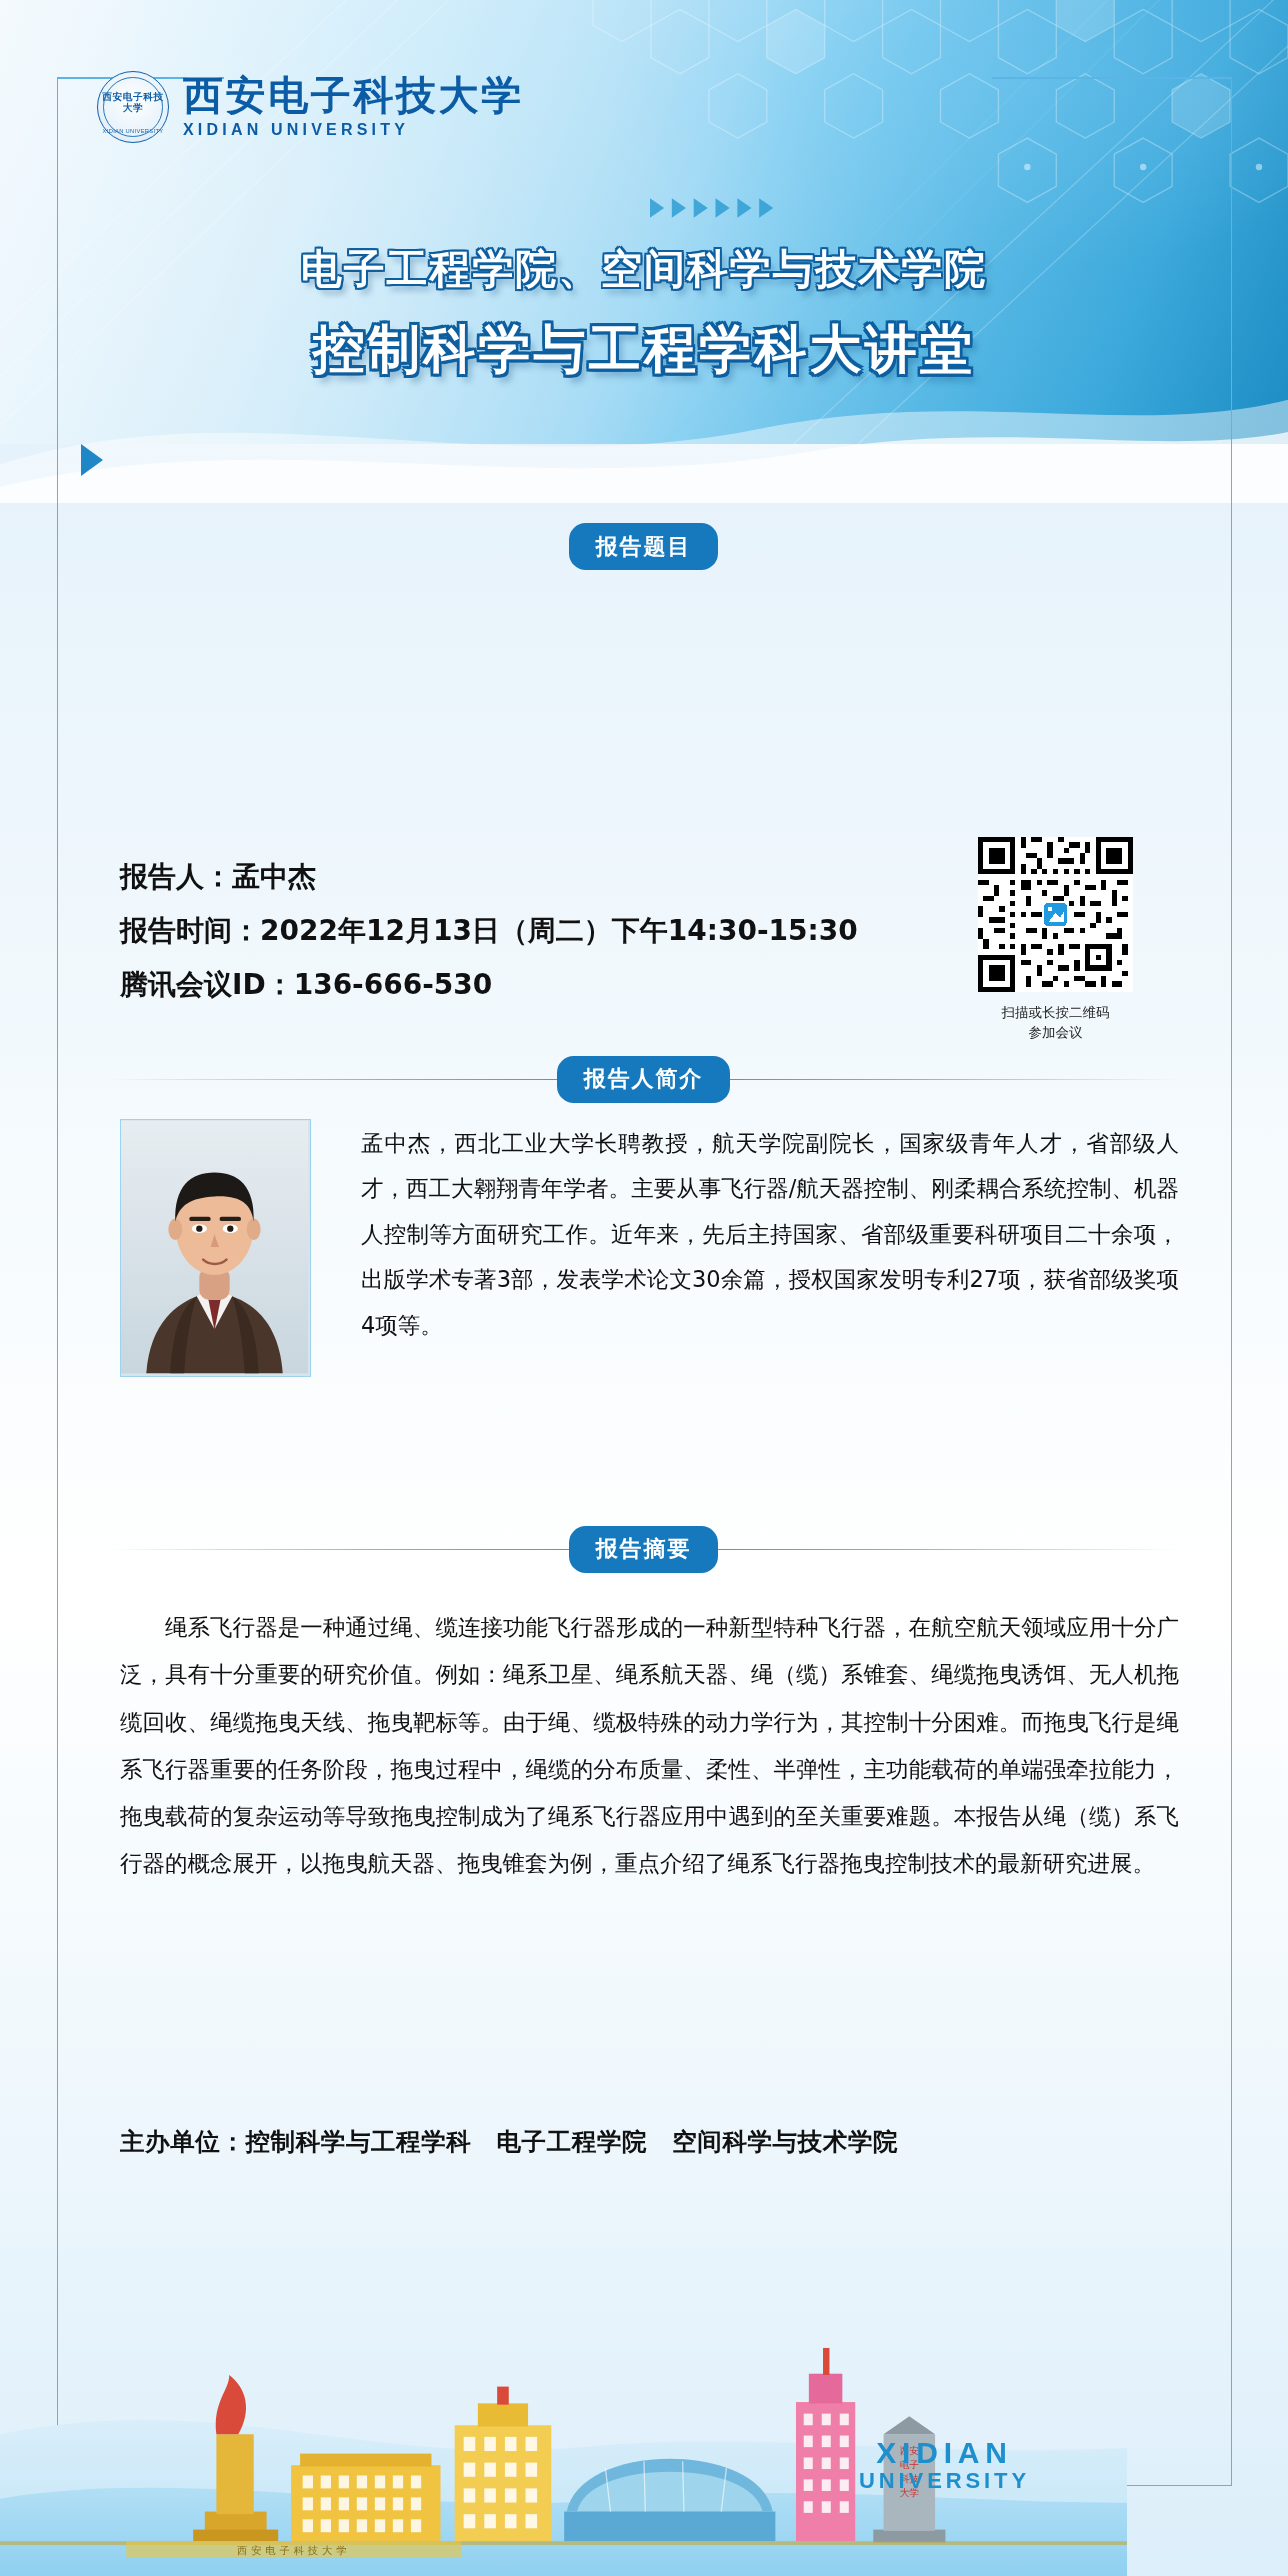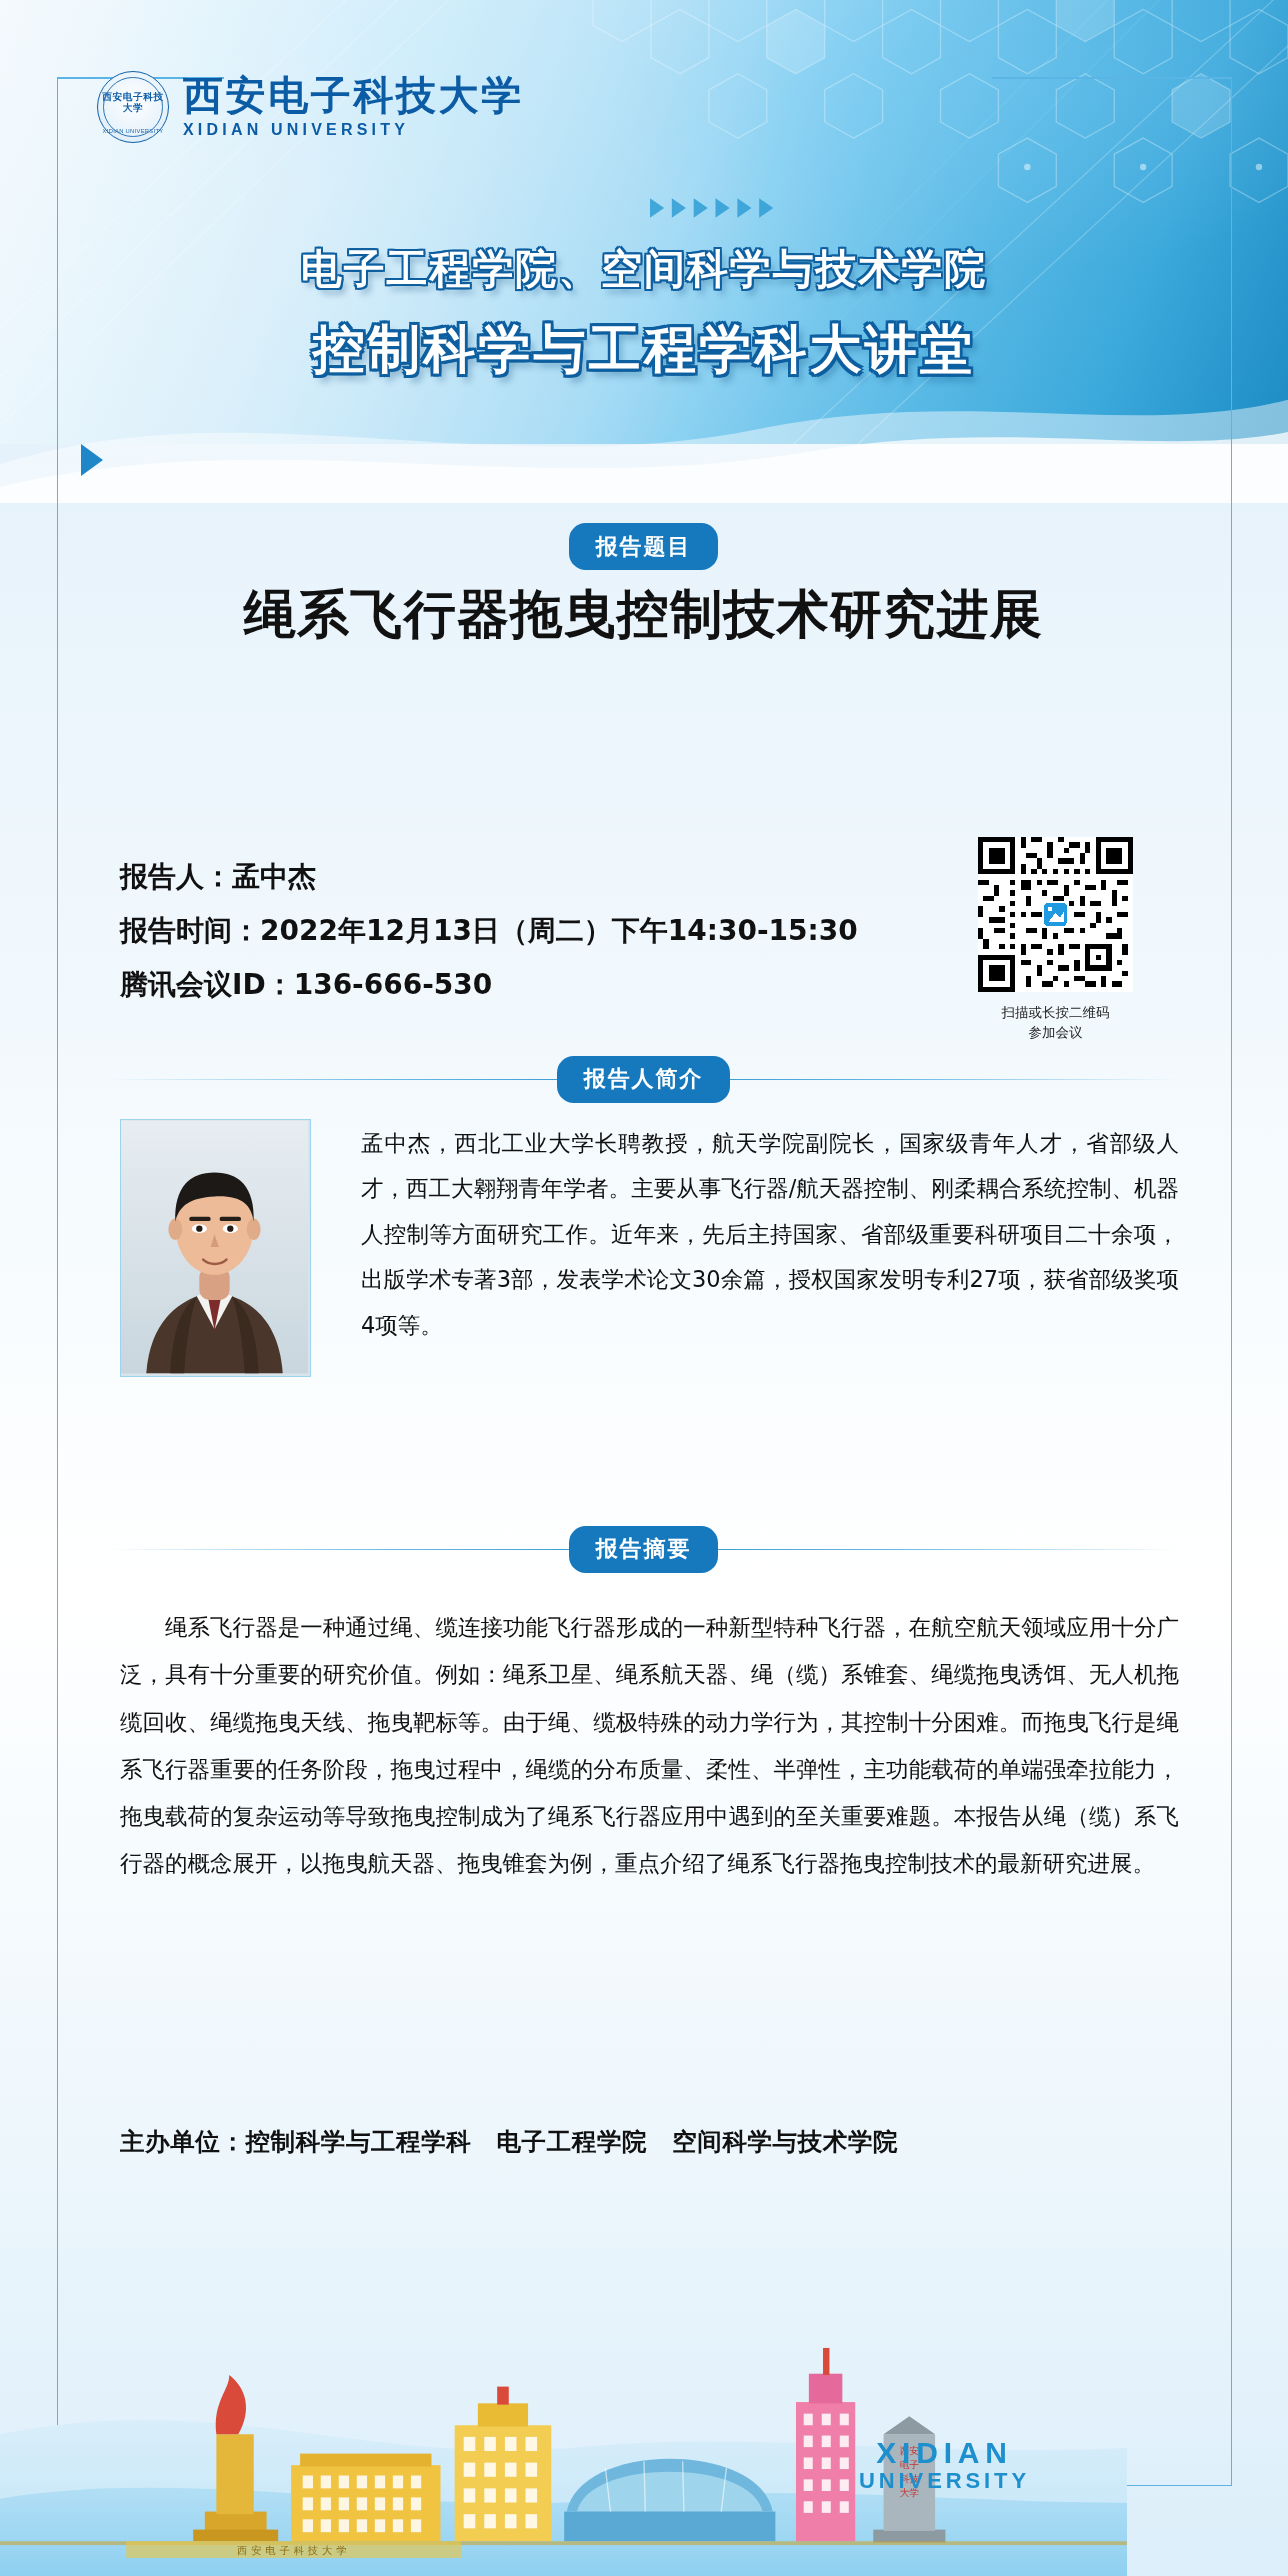--- a/index.html
+++ b/index.html
@@ -415,21 +415,20 @@
     <div class="l1">电子工程学院、空间科学与技术学院</div>
     <div class="l2">控制科学与工程学科大讲堂</div>
   </div>
 
   <div class="pill-row" style="top:522px;flex-direction:column;">
     <div class="pill-line"></div>
     <div class="pill">报告题目</div>
     <div class="pill-line right"></div>
   </div>
 
-  <div class="talk-title">绳系飞行器拖曳控制技术研究进展</div>
 
   <div class="meta">
     <div class="row">
       <span class="k">报告人：</span><span class="v">孟中杰</span>
     </div>
     <div class="row">
       <span class="k">报告时间：</span><span class="v">2022年12月13日（周二）下午14:30-15:30</span>
     </div>
     <div class="row">
       <span class="k">腾讯会议ID：</span><span class="v">136-666-530</span>

